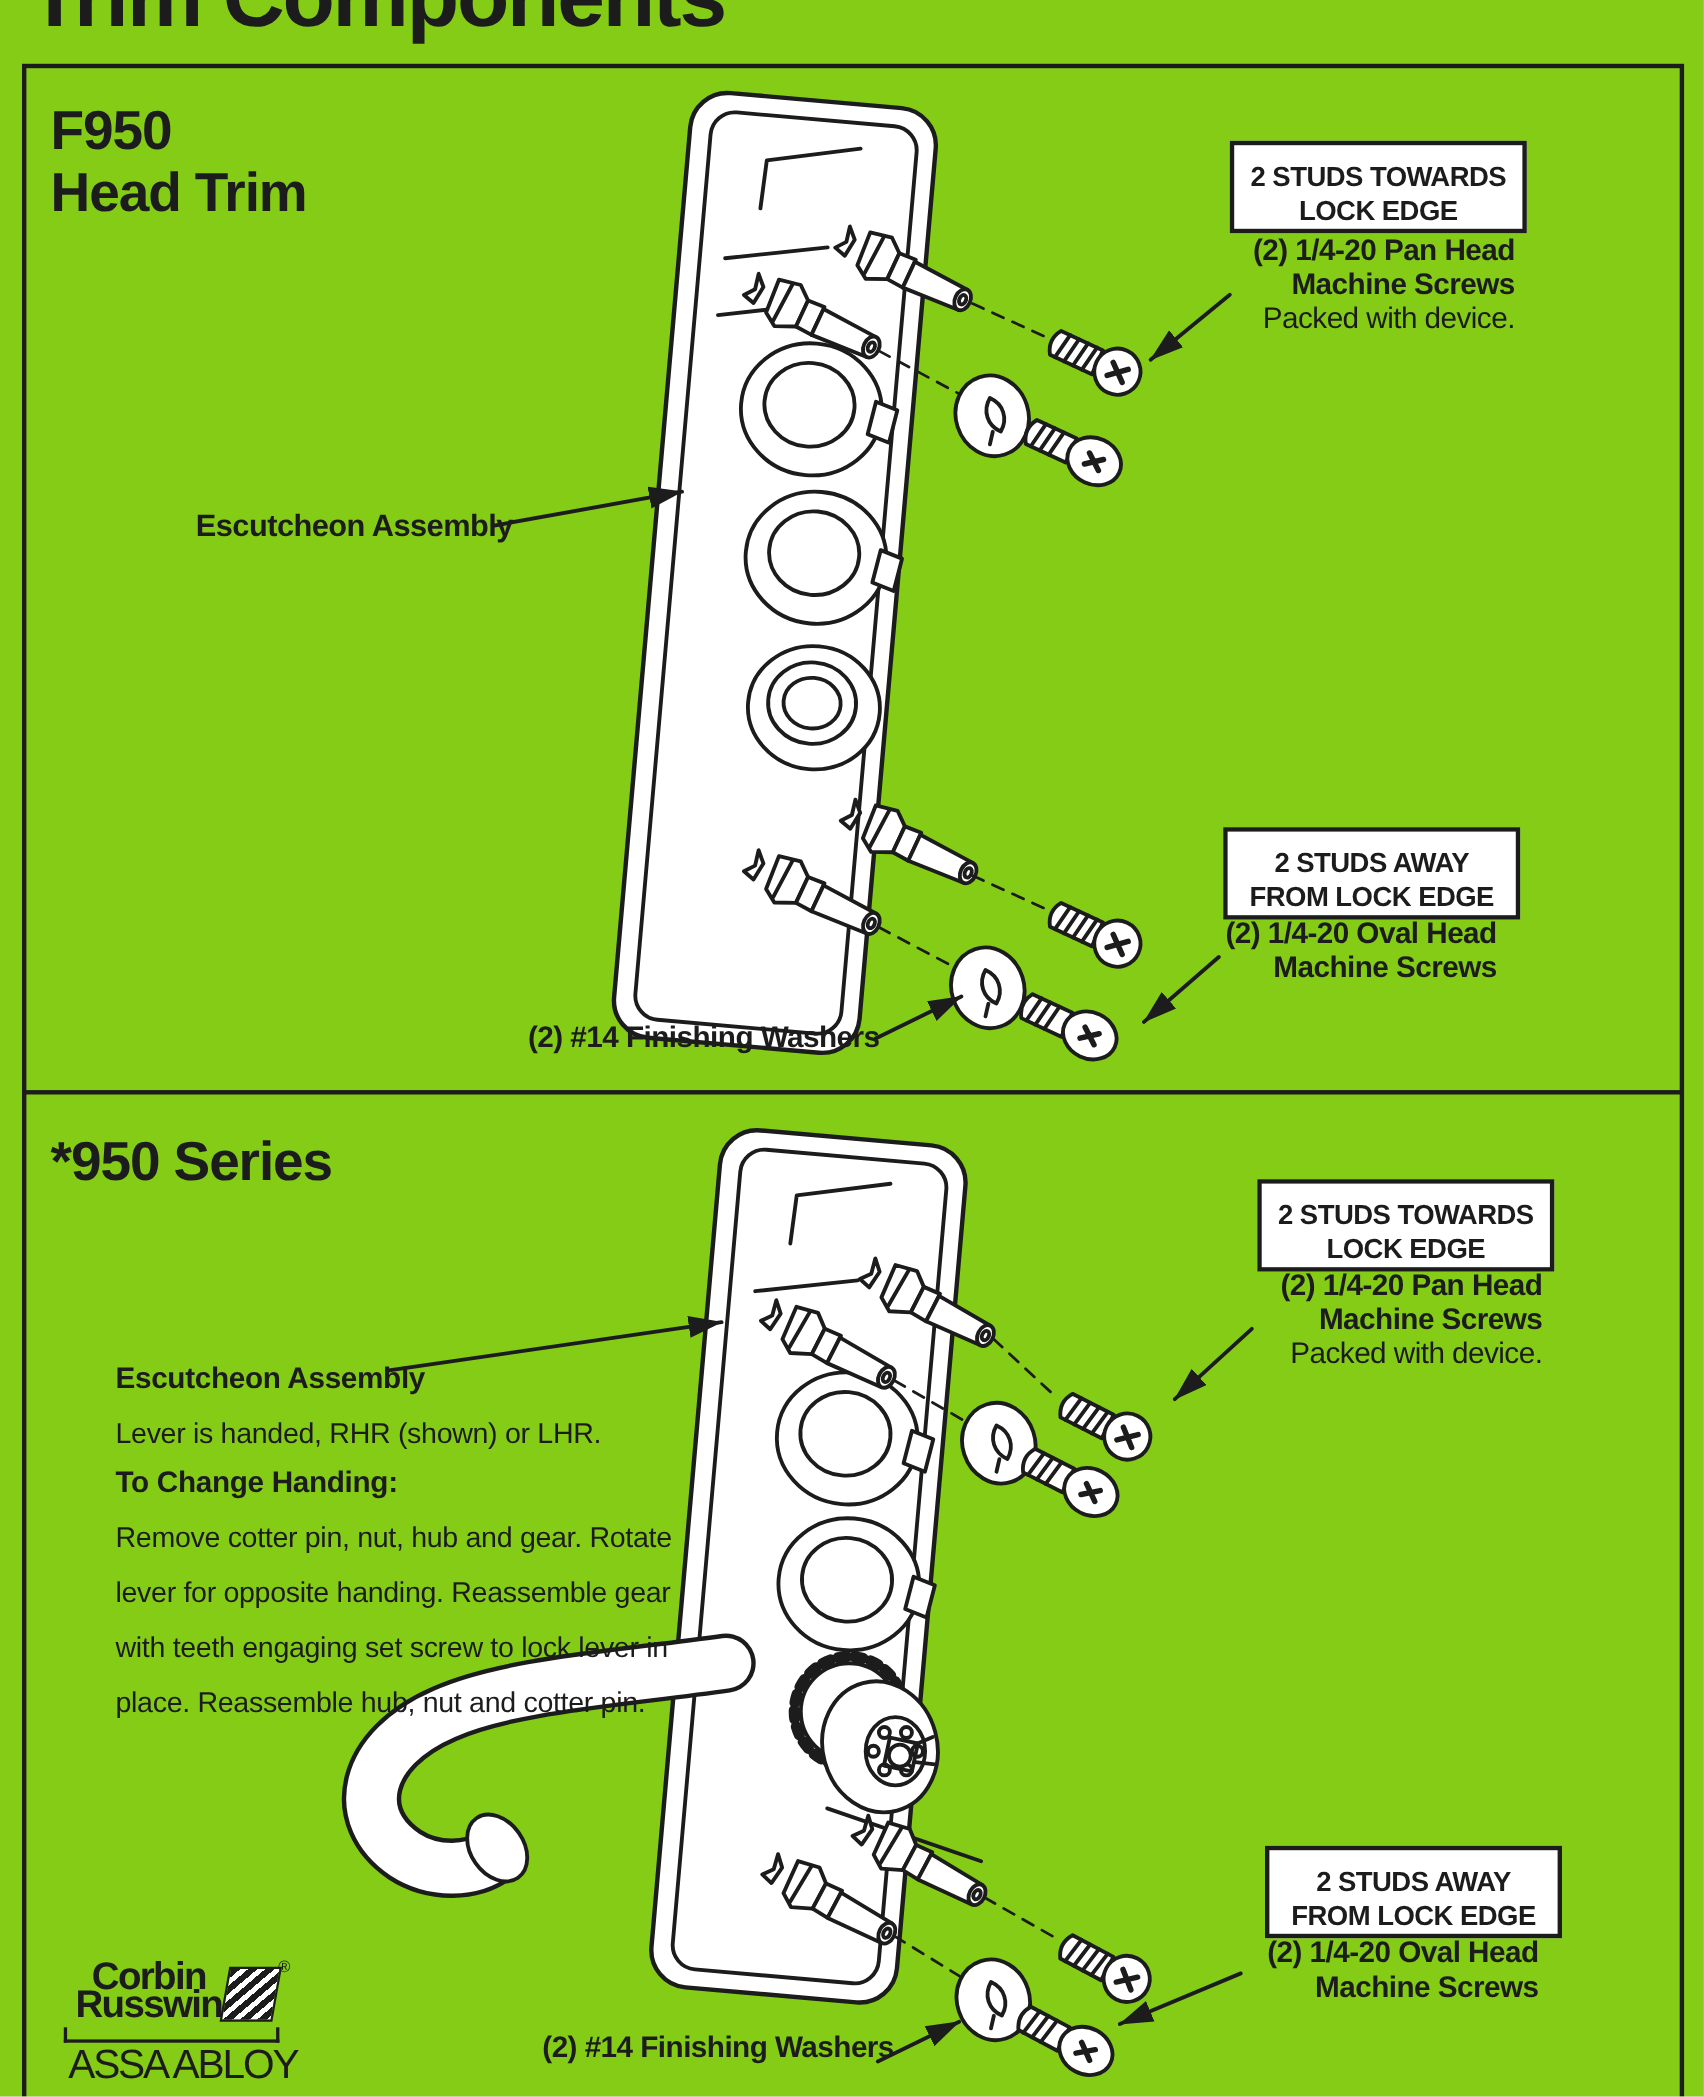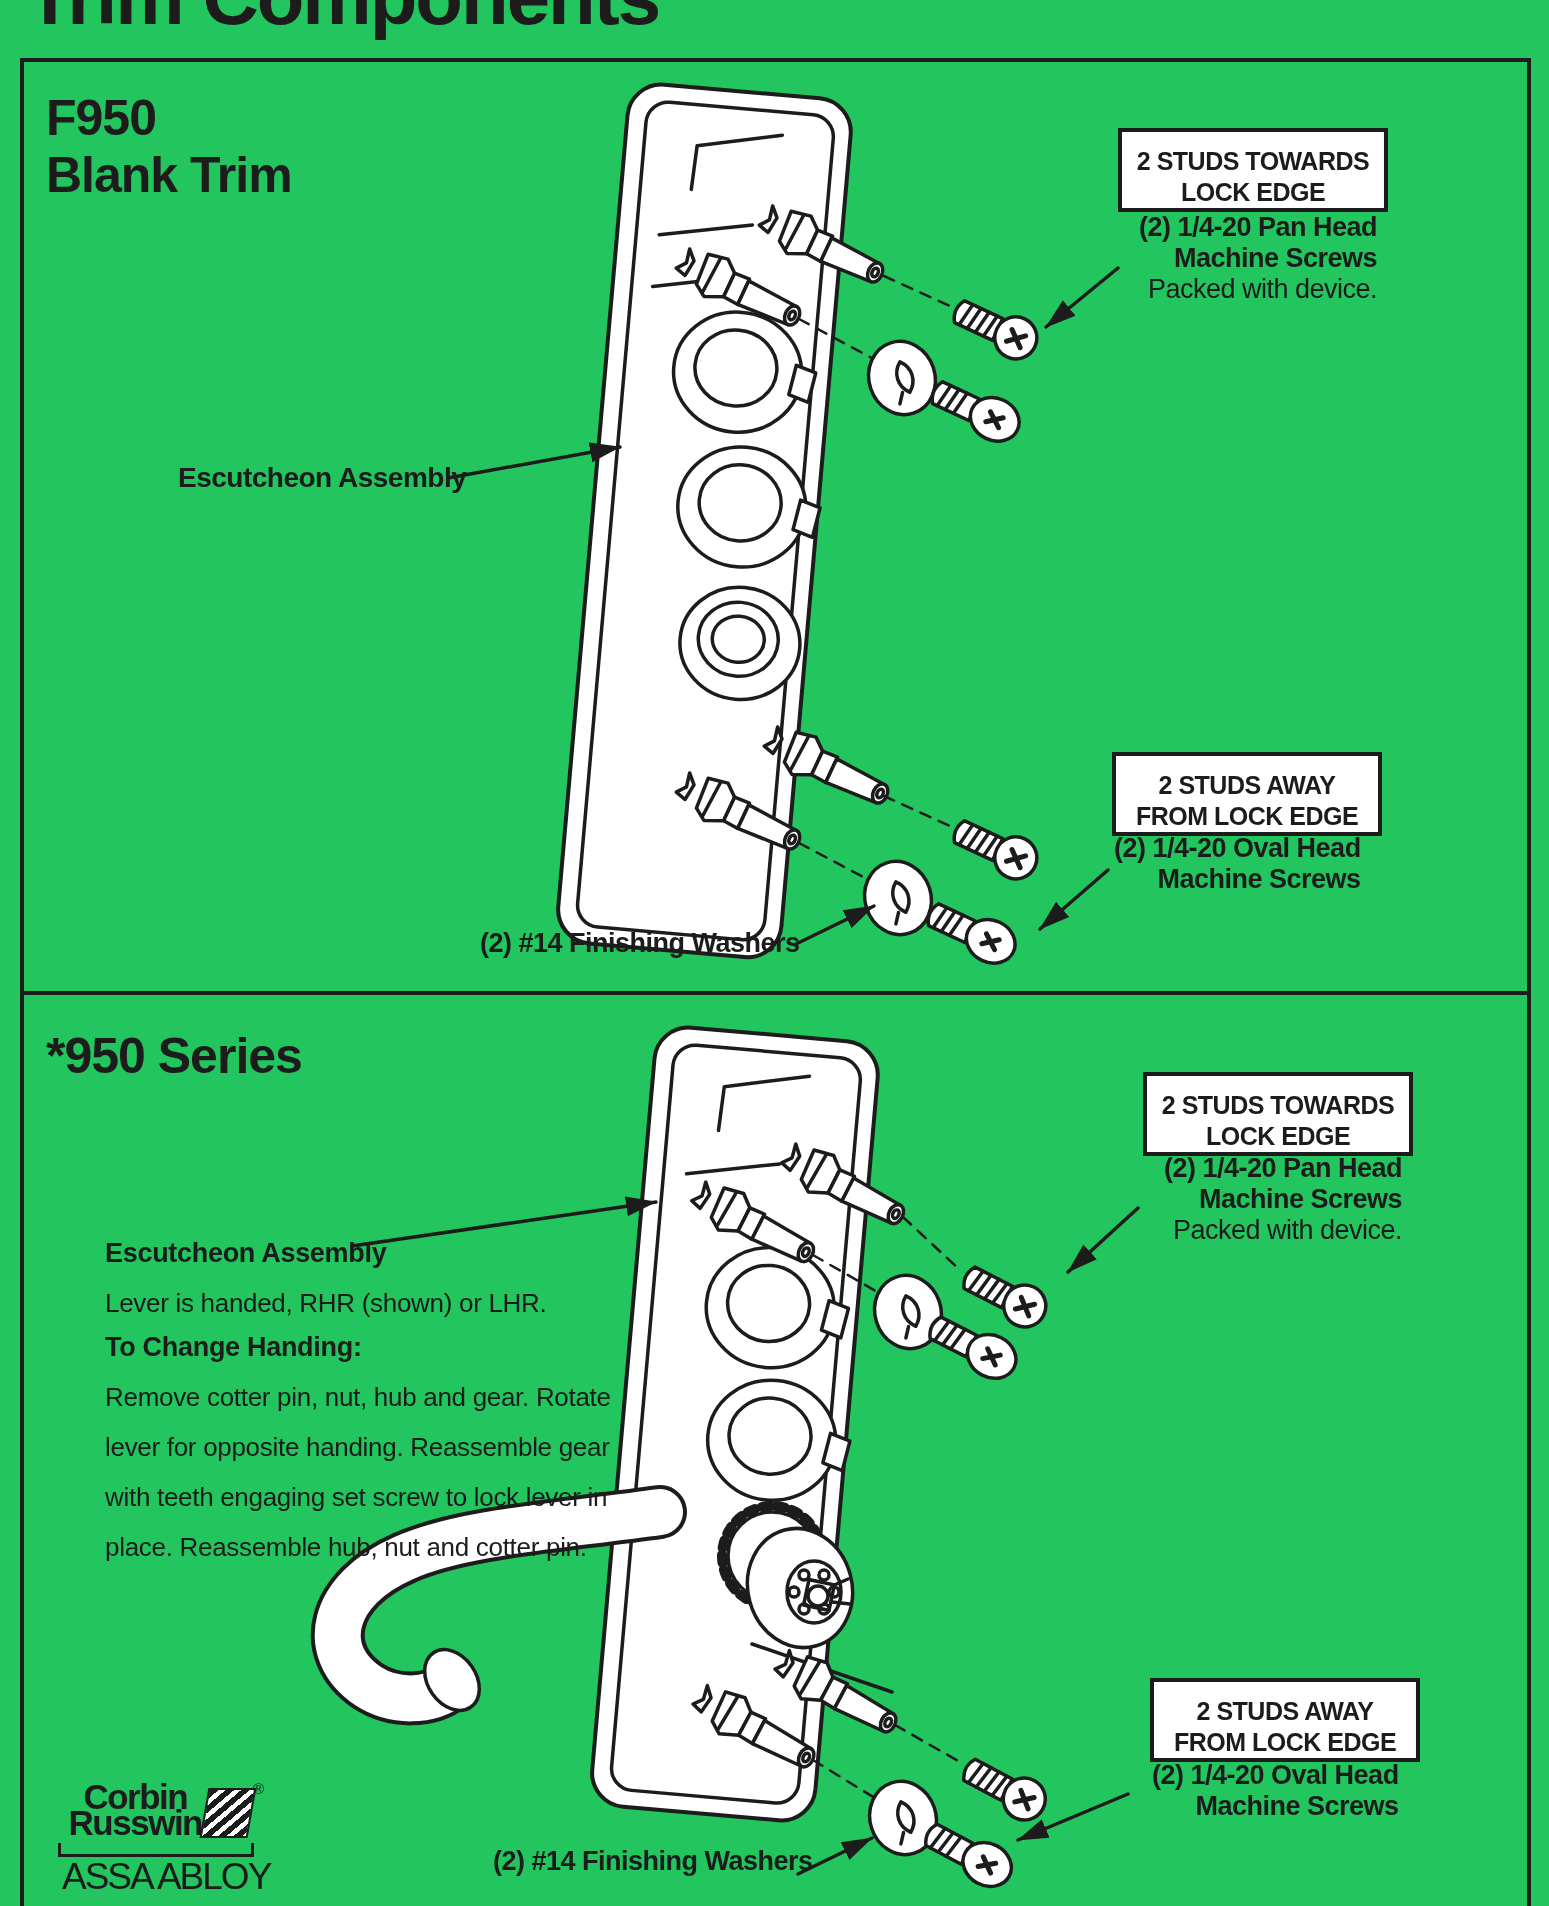--- a/index.html
+++ b/index.html
@@ -1,17 +1,17 @@
 <!DOCTYPE html>
 <html><head>
 <meta charset="utf-8">
 <style>
   html,body{margin:0;padding:0;background:#e8e8e8;}
   .page{
-    position:relative;width:1549px;height:1906px;background:#22c55e;overflow:hidden;
+    position:relative;width:1549px;height:1906px;background:#84cc16;overflow:hidden;
     font-family:"Liberation Sans","DejaVu Sans",sans-serif;color:#1c1c1c;
   }
   .abs{position:absolute;}
   .page-title{
     left:26px;top:-48px;font-size:78px;font-weight:bold;letter-spacing:-2px;white-space:nowrap;
   }
   .frame{
     left:20px;top:58px;width:1503px;height:1870px;border:4px solid #1c1c1c;
   }
   .divider{
@@ -210,21 +210,21 @@
     <g>
       <line x1="352" y1="1246" x2="656" y2="1202" marker-end="url(#ah)"></line>
       <line x1="1138" y1="1208" x2="1068" y2="1272" marker-end="url(#ah)"></line>
       <line x1="1128" y1="1794" x2="1018" y2="1840" marker-end="url(#ah)"></line>
       <line x1="798" y1="1874" x2="872" y2="1838" marker-end="url(#ah)"></line>
     </g>
   </svg>
 
   <div class="abs sec-heading" style="left:46px;top:90px">
     <div>F950</div>
-    <div>Blank Trim</div>
+    <div>Head Trim</div>
   </div>
 
   <div class="abs calloutlabel" style="left:178px;top:462px">Escutcheon Assembly</div>
 
   <div class="abs boxlabel" style="left:1118px;top:128px;width:262px">
     <div>2 STUDS TOWARDS</div>
     <div>LOCK EDGE</div>
   </div>
   <div class="abs partlabel" style="left:1120px;top:212px">
     <div>(2) 1/4-20 Pan Head</div>

